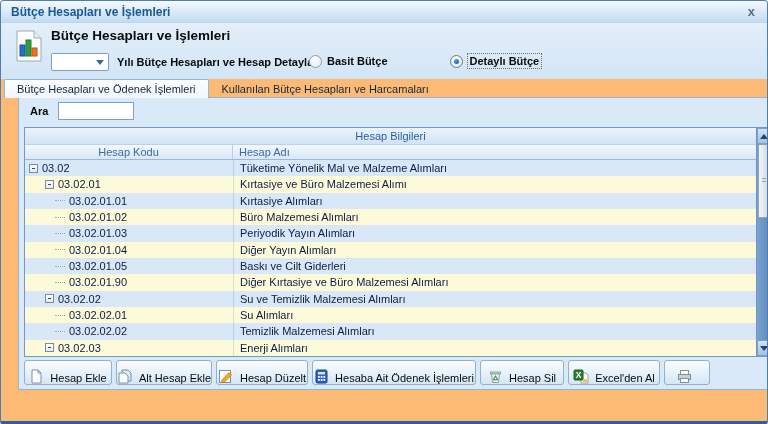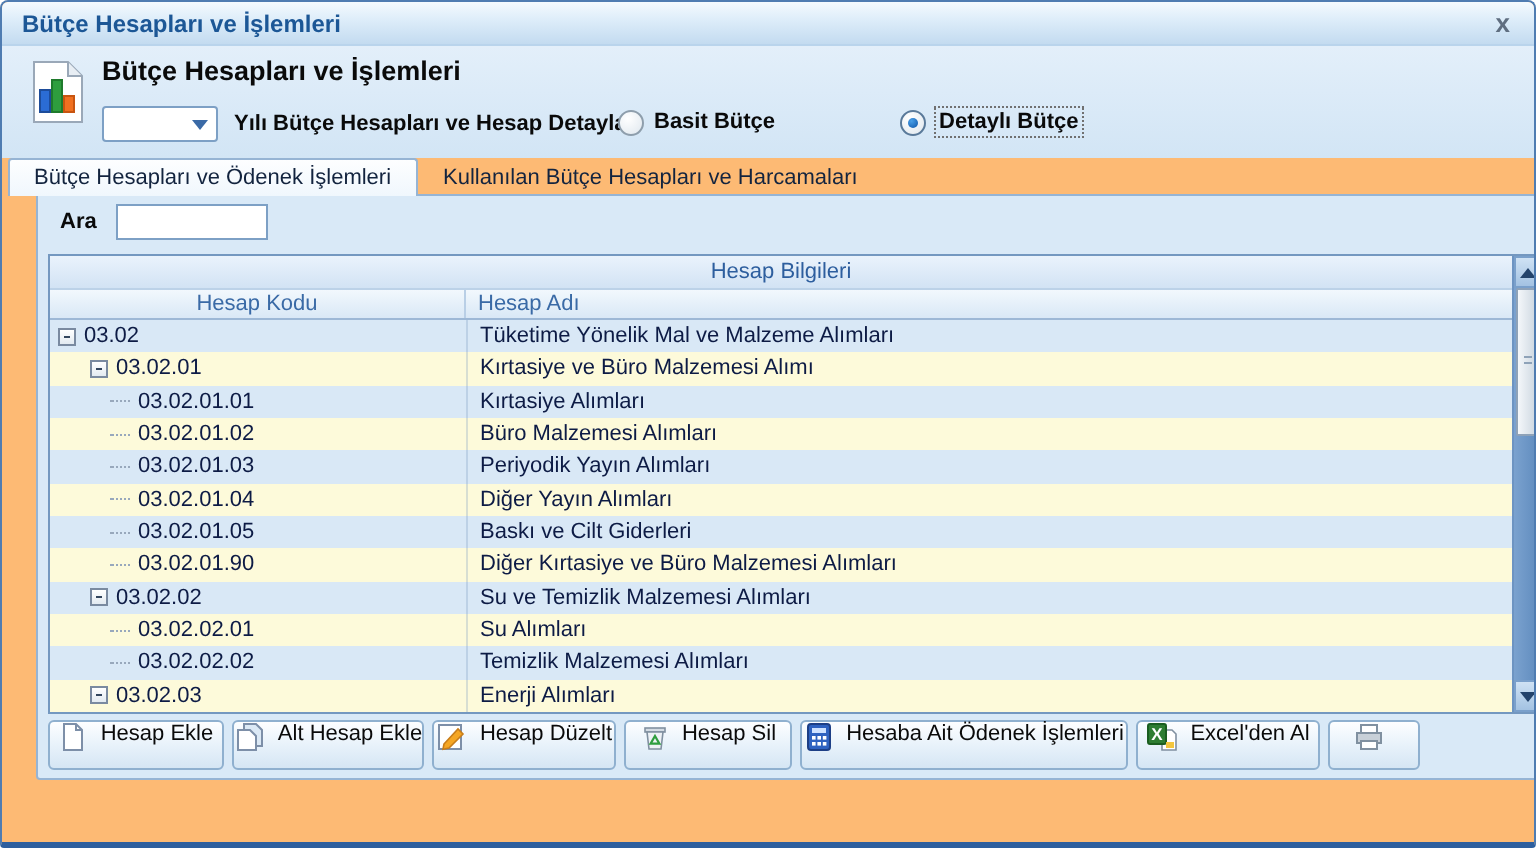--- a/index.html
+++ b/index.html
@@ -115,21 +115,21 @@
     background:linear-gradient(90deg,#f4f7fa,#c9d4de); position:relative; }
   .sb-thumb::after { content:""; position:absolute; left:3px; right:3px; top:33px; height:6px;
     background:repeating-linear-gradient(#8ea2b8 0 1px, transparent 1px 3px); }
   .sb-track-fill { flex:1; }
 
   
   .toolbar { position:absolute; left:5px; top:262px; height:26px; display:flex; gap:4px; }
   .tb-btn {
     height:25px; border:1px solid #8fb0cf; border-radius:3px;
     background:linear-gradient(#fdfeff, #eaf3fb 45%, #d5e6f4);
-    display:flex; align-items:flex-start; justify-content:center; gap:6px;
+    display:flex; align-items:flex-end; justify-content:center; gap:6px;
     font:inherit; color:#0a0a0a; white-space:nowrap; flex:none;
   }
   .tb-btn svg { flex:none; }
 
   
   .footer { position:absolute; left:0; right:0; top:389px; height:32px;
     background:linear-gradient(#e0eef9, #c8ddf0); border-top:1px solid #b0c8e0;
     display:flex; align-items:center; justify-content:flex-end; padding-right:12px;margin-top:32px; }
   .kapat-btn {
     width:76px; height:23px; border:1px solid #8fb0cf; border-radius:3px;
@@ -320,43 +320,43 @@
         </svg>
         <span>Alt Hesap Ekle</span>
       </button>
       <button class="tb-btn" style="width:92px">
         <svg width="16" height="15" viewBox="0 0 16 15">
           <rect x="1.5" y="1.5" width="11" height="12" fill="#fff" stroke="#7d8fa8"></rect>
           <path d="M4 11 L11 3.5 L13.5 6 L6.5 13 L3.5 13.6 z" fill="#f5a623" stroke="#c87d1a" stroke-width="0.8"></path>
         </svg>
         <span>Hesap Düzelt</span>
       </button>
-      <button class="tb-btn" style="width:84px">
-        <svg width="15" height="15" viewBox="0 0 15 15">
-          <rect x="2.5" y="3" width="10" height="2" fill="#d4dce4" stroke="#8090a0" stroke-width="0.8"></rect>
-          <path d="M3.5 5 h8 l-1 8.5 h-6 z" fill="#eef2f6" stroke="#8090a0" stroke-width="0.8"></path>
-          <path d="M7.5 7 l2.2 3.8 h-4.4 z" fill="none" stroke="#2f9e3f" stroke-width="1.1"></path>
-        </svg>
-        <span>Hesap Sil</span>
-      </button>
       <button class="tb-btn" style="width:164px">
         <svg width="15" height="15" viewBox="0 0 15 15">
           <rect x="2" y="1" width="11" height="13" rx="1.5" fill="#2f62c0" stroke="#1d3f86"></rect>
           <rect x="4" y="3" width="7" height="2.5" fill="#cfe2ff"></rect>
           <g fill="#ffffff">
             <rect x="4" y="7" width="1.8" height="1.8"></rect>
               <rect x="6.7" y="7" width="1.8" height="1.8"></rect>
               <rect x="9.4" y="7" width="1.8" height="1.8"></rect>
             <rect x="4" y="10" width="1.8" height="1.8"></rect>
               <rect x="6.7" y="10" width="1.8" height="1.8"></rect>
               <rect x="9.4" y="10" width="1.8" height="1.8"></rect>
           </g>
         </svg>
         <span>Hesaba Ait Ödenek İşlemleri</span>
       </button>
+      <button class="tb-btn" style="width:84px">
+        <svg width="15" height="15" viewBox="0 0 15 15">
+          <rect x="2.5" y="3" width="10" height="2" fill="#d4dce4" stroke="#8090a0" stroke-width="0.8"></rect>
+          <path d="M3.5 5 h8 l-1 8.5 h-6 z" fill="#eef2f6" stroke="#8090a0" stroke-width="0.8"></path>
+          <path d="M7.5 7 l2.2 3.8 h-4.4 z" fill="none" stroke="#2f9e3f" stroke-width="1.1"></path>
+        </svg>
+        <span>Hesap Sil</span>
+      </button>
       <button class="tb-btn" style="width:92px">
         <svg width="16" height="15" viewBox="0 0 16 15">
           <path d="M8 4 h5 l2 2 v8 H8 z" fill="#fff" stroke="#8090a0" stroke-width="0.8"></path>
           <rect x="1" y="1" width="9" height="10" rx="1" fill="#2e7d32" stroke="#1b5e20"></rect>
           <text x="5.5" y="9" font-size="8.5" font-family="Liberation Sans, sans-serif" font-weight="bold" fill="#fff" text-anchor="middle">X</text>
           <rect x="10" y="10" width="4" height="3" fill="#f3c63e"></rect>
         </svg>
         <span>Excel'den Al</span>
       </button>
       <button class="tb-btn" style="width:46px">

